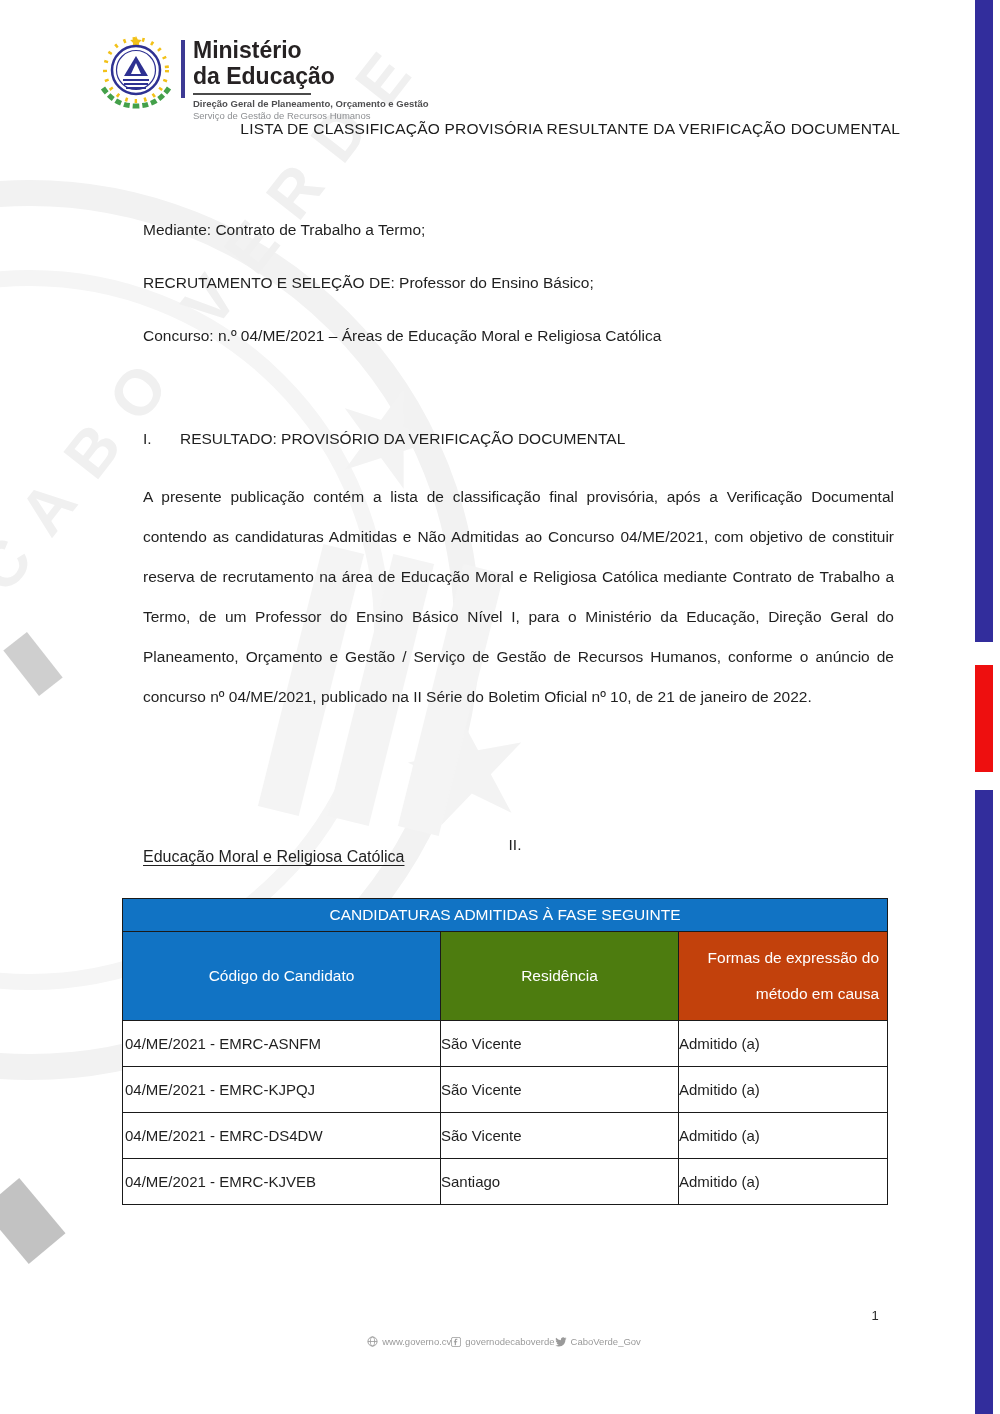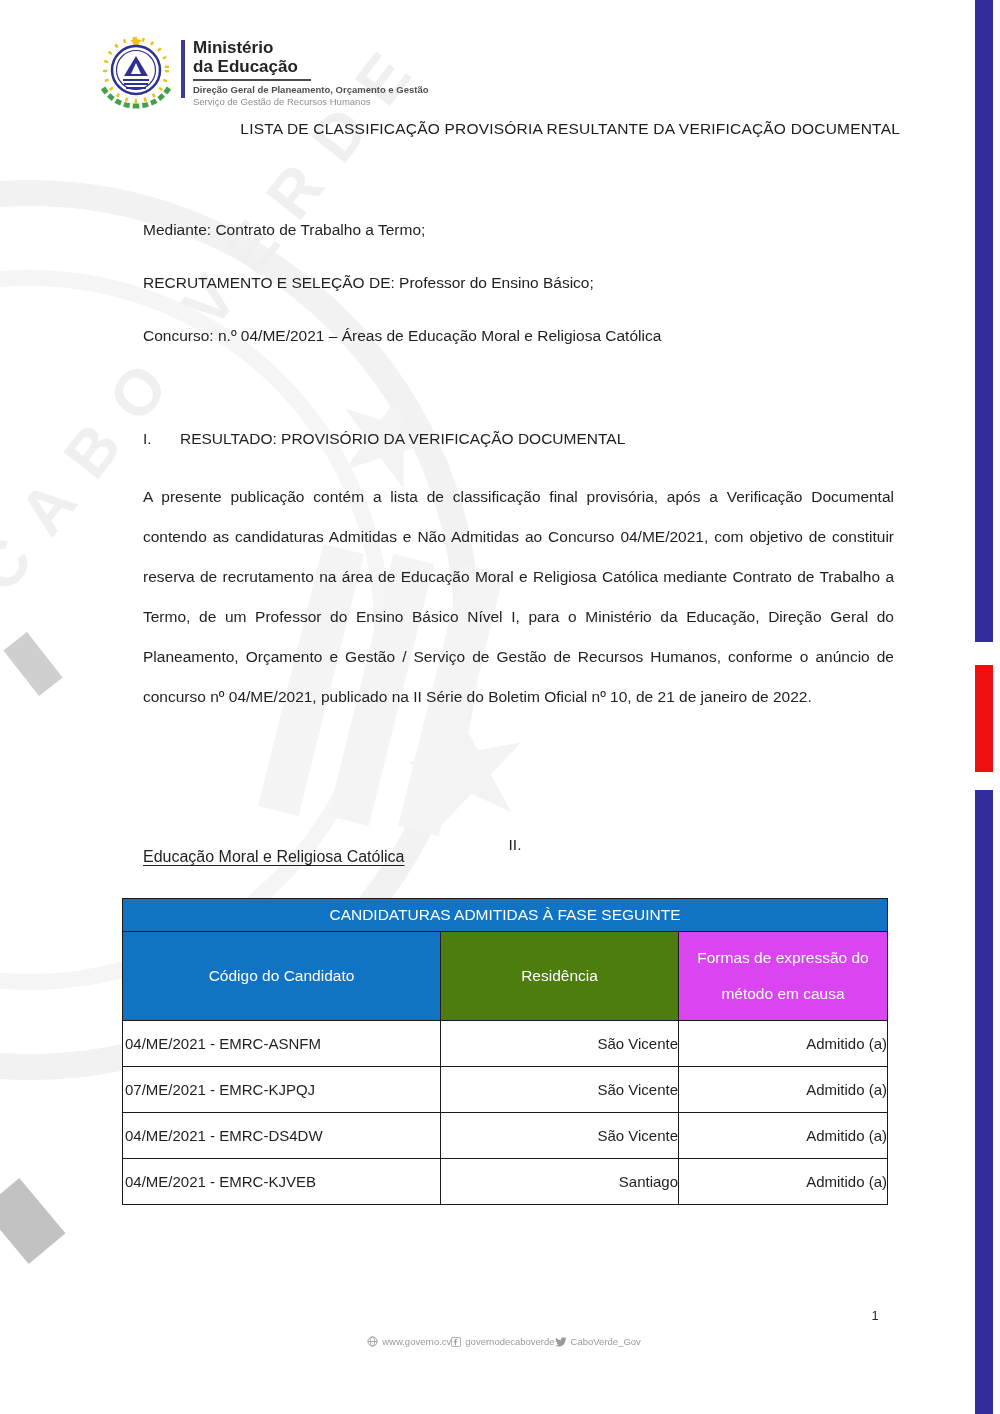--- a/index.html
+++ b/index.html
@@ -35,21 +35,21 @@
   .bar { position: absolute; left: 975px; width: 18px; }
   .bar-top    { top: 0;      height: 642px; }
   .bar-red    { top: 665px;  height: 107px; }
   .bar-bottom { top: 790px;  height: 624px; }
 
   
   .logo { position: absolute; left: 95px; top: 36px; display: flex; align-items: flex-start; }
   .logo-emblem { width: 82px; height: 74px; }
   .logo-sep { width: 4px; height: 58px; background: #3d3a94; margin: 4px 8px 0 4px; }
   .logo-text { padding-top: 2px; }
-  .logo-ministry { font-size: 17px; font-weight: bold; color: #262223; line-height: 1.12; }
+  .logo-ministry { font-size: 23px; font-weight: bold; color: #262223; line-height: 1.12; }
   .logo-underline { width: 118px; height: 0; border-bottom: 2px solid #4b4b4b; margin: 3px 0 3px 0; }
   .logo-dept { font-size: 9.5px; font-weight: bold; color: #4f4f51; }
   .logo-serv { font-size: 9.5px; color: #8d8f92; margin-top: 1px; }
 
   
   .doc-title { position: absolute; left: 100px; top: 120px; width: 800px;
     text-align: right; font-size: 15.5px; color: #1c1c1c; letter-spacing: .2px; }
 
   .intro { position: absolute; left: 143px; top: 221px; width: 760px; font-size: 15.5px; }
   .intro p { margin-bottom: 35px; }
@@ -70,21 +70,21 @@
   
   .table-wrap { position: absolute; left: 122px; top: 898px; width: 765px; }
   table { border-collapse: collapse; width: 100%; table-layout: fixed; }
   td, th { border: 1px solid #1a1a1a; font-weight: normal; }
   .col1 { width: 318px; } .col2 { width: 238px; } .col3 { width: 209px; }
   .t-title { color: #ffffff; text-align: center; font-size: 15.5px; height: 33px; }
   .t-head th { color: #ffffff; text-align: center; font-size: 15.5px;
     height: 89px; line-height: 36px; padding: 0 8px; }
   .t-row td { height: 46px; font-size: 15px; vertical-align: middle; background: #ffffff; }
   .t-row .c-code { text-align: left; padding-left: 2px; }
-  .t-row .c-res, .t-row .c-status { text-align: right; }
+  .t-row .c-res, .t-row .c-status { text-align: left; }
 
   
   .page-number { position: absolute; left: 855px; top: 1308px; width: 40px;
     text-align: center; font-size: 13px; color: #2a2a2a; }
   .footer { position: absolute; left: 4px; top: 1336px; width: 1000px;
     display: flex; justify-content: center; align-items: center; gap: 0;
     font-size: 9.5px; color: #9a9a9a; }
   .footer svg { display: block; }
   .f-item { display: flex; align-items: center; gap: 4px; }
 </style>
@@ -166,29 +166,29 @@
           <col class="col2">
           <col class="col3">
         </colgroup>
       <tbody>
           <tr>
         <td class="t-title blue-bg" colspan="3" style="background: rgb(17, 115, 196);">CANDIDATURAS ADMITIDAS À FASE SEGUINTE</td>
       </tr>
       <tr class="t-head">
         <th class="blue-bg" style="background: rgb(17, 115, 196);">Código do Candidato</th>
         <th class="blue-bg" style="background: #4d7c0f;">Residência</th>
-        <th class="blue-bg" style="background: #d946ef;">Formas de expressão do método em causa</th>
+        <th class="blue-bg" style="background: #c2410c; text-align: right;">Formas de expressão do método em causa</th>
       </tr>
       <tr class="t-row">
         <td class="c-code">04/ME/2021 - EMRC-ASNFM</td>
         <td class="c-res">São Vicente</td>
         <td class="c-status">Admitido (a)</td>
       </tr>
       <tr class="t-row">
-        <td class="c-code">07/ME/2021 - EMRC-KJPQJ</td>
+        <td class="c-code">04/ME/2021 - EMRC-KJPQJ</td>
         <td class="c-res">São Vicente</td>
         <td class="c-status">Admitido (a)</td>
       </tr>
       <tr class="t-row">
         <td class="c-code">04/ME/2021 - EMRC-DS4DW</td>
         <td class="c-res">São Vicente</td>
         <td class="c-status">Admitido (a)</td>
       </tr>
       <tr class="t-row">
         <td class="c-code">04/ME/2021 - EMRC-KJVEB</td>

